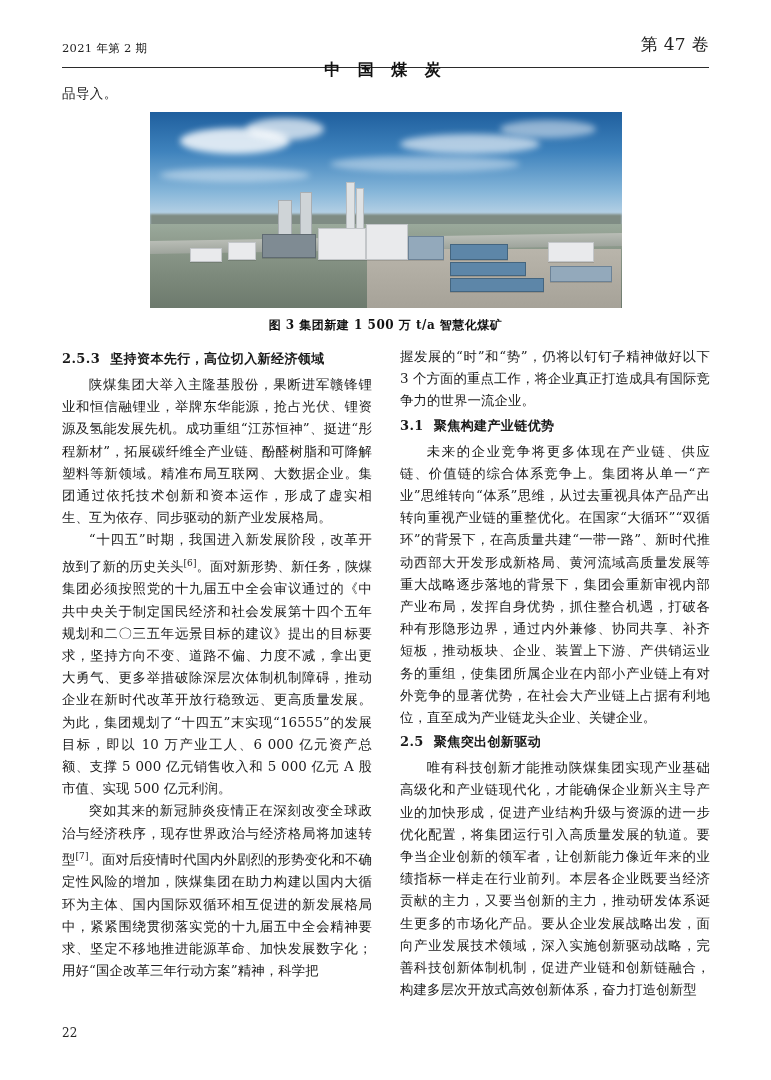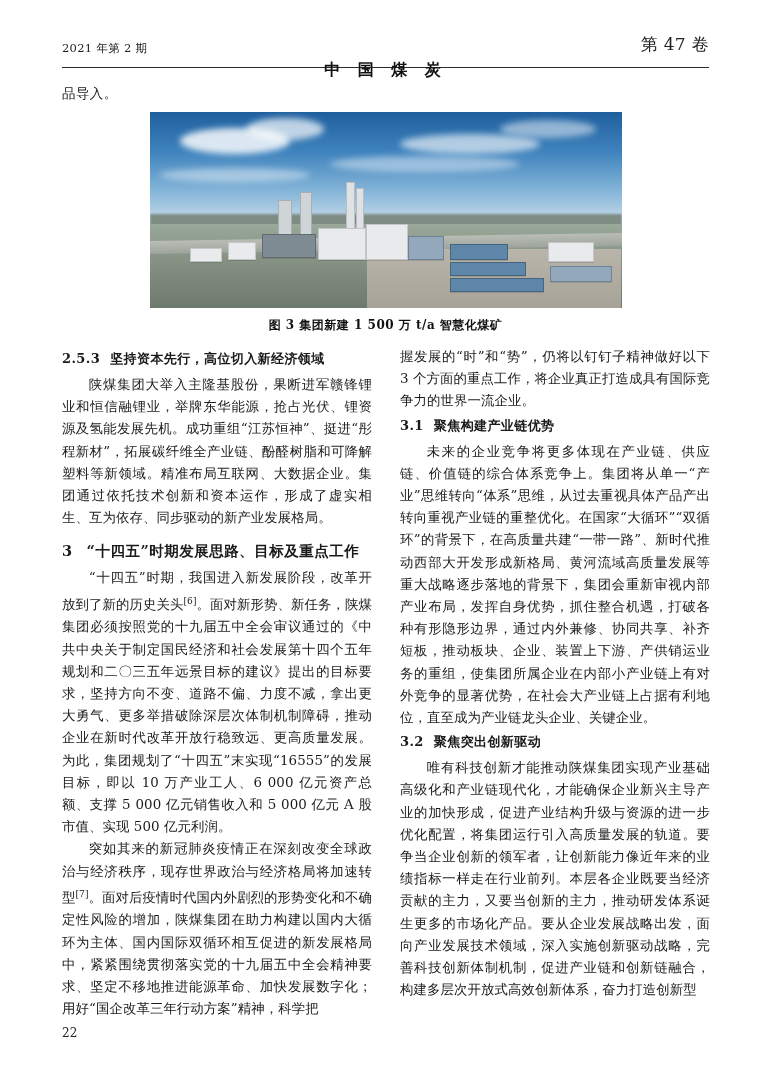--- a/index.html
+++ b/index.html
@@ -239,37 +239,34 @@
   </div>
 
   <div class="columns">
 
     <div class="col">
       <h3 class="sec">
         <span class="num">2.5.3</span><span>坚持资本先行，高位切入新经济领域</span>
       </h3>
       <p class="para indent">陕煤集团大举入主隆基股份，果断进军赣锋锂业和恒信融锂业，举牌东华能源，抢占光伏、锂资源及氢能发展先机。成功重组“江苏恒神”、挺进“彤程新材”，拓展碳纤维全产业链、酚醛树脂和可降解塑料等新领域。精准布局互联网、大数据企业。集团通过依托技术创新和资本运作，形成了虚实相生、互为依存、同步驱动的新产业发展格局。</p>
 
-      <h2 class="sec-big">
-        <span class="num">3</span><span>“十四五”时期发展思路、目标及重点工作</span>
-      </h2>
       <p class="para indent">“十四五”时期，我国进入新发展阶段，改革开放到了新的历史关头<sup>[6]</sup>。面对新形势、新任务，陕煤集团必须按照党的十九届五中全会审议通过的《中共中央关于制定国民经济和社会发展第十四个五年规划和二〇三五年远景目标的建议》提出的目标要求，坚持方向不变、道路不偏、力度不减，拿出更大勇气、更多举措破除深层次体制机制障碍，推动企业在新时代改革开放行稳致远、更高质量发展。为此，集团规划了“十四五”末实现“16555”的发展目标，即以 10 万产业工人、6 000 亿元资产总额、支撑 5 000 亿元销售收入和 5 000 亿元 A 股市值、实现 500 亿元利润。</p>
       <p class="para indent">突如其来的新冠肺炎疫情正在深刻改变全球政治与经济秩序，现存世界政治与经济格局将加速转型<sup>[7]</sup>。面对后疫情时代国内外剧烈的形势变化和不确定性风险的增加，陕煤集团在助力构建以国内大循环为主体、国内国际双循环相互促进的新发展格局中，紧紧围绕贯彻落实党的十九届五中全会精神要求、坚定不移地推进能源革命、加快发展数字化；用好“国企改革三年行动方案”精神，科学把</p>
     </div>
 
     <div class="col">
       <p class="para">握发展的“时”和“势”，仍将以钉钉子精神做好以下 3 个方面的重点工作，将企业真正打造成具有国际竞争力的世界一流企业。</p>
 
       <h3 class="sec">
         <span class="num">3.1</span><span>聚焦构建产业链优势</span>
       </h3>
       <p class="para indent">未来的企业竞争将更多体现在产业链、供应链、价值链的综合体系竞争上。集团将从单一“产业”思维转向“体系”思维，从过去重视具体产品产出转向重视产业链的重整优化。在国家“大循环”“双循环”的背景下，在高质量共建“一带一路”、新时代推动西部大开发形成新格局、黄河流域高质量发展等重大战略逐步落地的背景下，集团会重新审视内部产业布局，发挥自身优势，抓住整合机遇，打破各种有形隐形边界，通过内外兼修、协同共享、补齐短板，推动板块、企业、装置上下游、产供销运业务的重组，使集团所属企业在内部小产业链上有对外竞争的显著优势，在社会大产业链上占据有利地位，直至成为产业链龙头企业、关键企业。</p>
 
       <h3 class="sec">
-        <span class="num">3.2</span><span>聚焦突出创新驱动</span>
+        <span class="num">2.5</span><span>聚焦突出创新驱动</span>
       </h3>
       <p class="para indent">唯有科技创新才能推动陕煤集团实现产业基础高级化和产业链现代化，才能确保企业新兴主导产业的加快形成，促进产业结构升级与资源的进一步优化配置，将集团运行引入高质量发展的轨道。要争当企业创新的领军者，让创新能力像近年来的业绩指标一样走在行业前列。本层各企业既要当经济贡献的主力，又要当创新的主力，推动研发体系诞生更多的市场化产品。要从企业发展战略出发，面向产业发展技术领域，深入实施创新驱动战略，完善科技创新体制机制，促进产业链和创新链融合，构建多层次开放式高效创新体系，奋力打造创新型</p>
     </div>
 
   </div>
 
   <div class="page-number">22</div>
 </div>
 
 </body></html>

